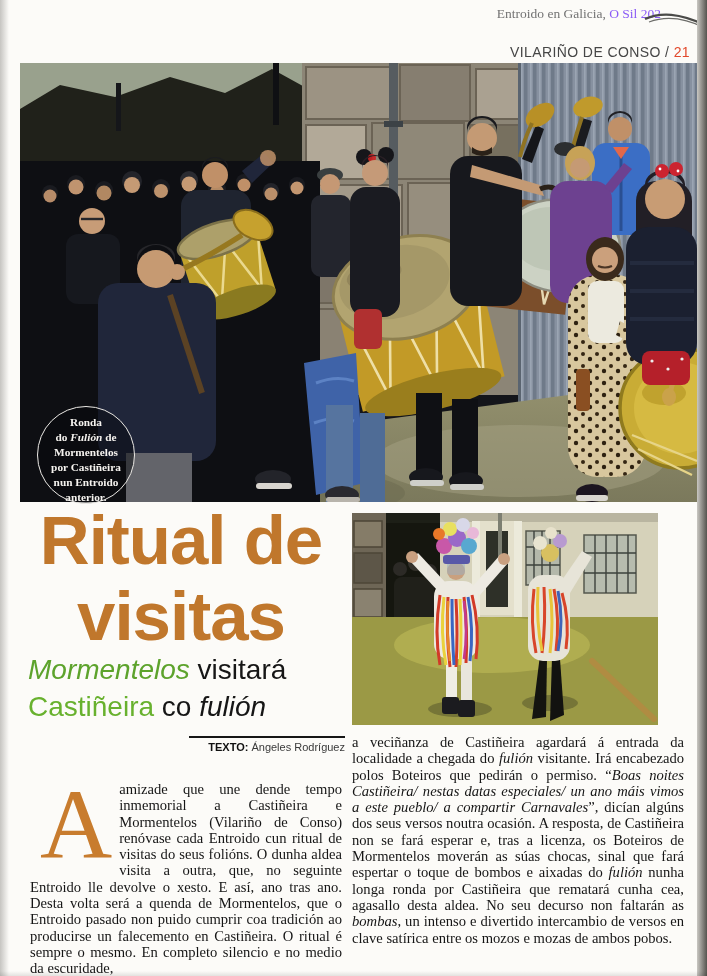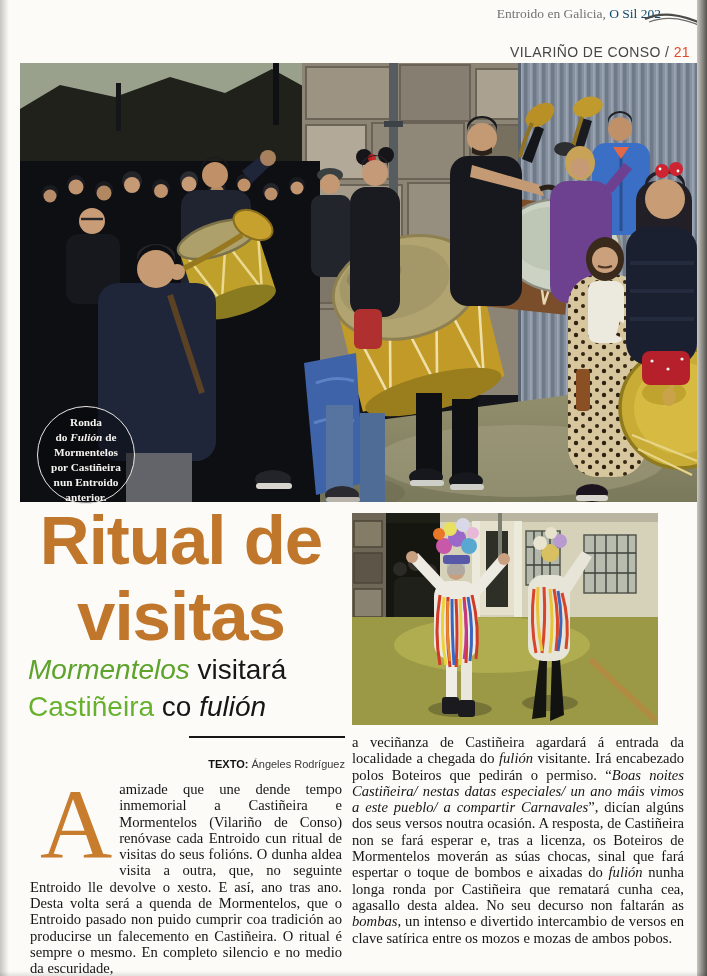--- a/index.html
+++ b/index.html
@@ -10,21 +10,21 @@
     background:linear-gradient(to right,rgba(110,108,104,.38),rgba(255,255,255,0));}
   .edge-right{position:absolute;right:0;top:0;width:10px;height:976px;
     background:linear-gradient(to right,#c9c7c2,#56544f);}
   .edge-bottom{position:absolute;left:0;bottom:0;width:707px;height:5px;
     background:linear-gradient(to bottom,rgba(0,0,0,0),rgba(0,0,0,.10));}
 
   
   .masthead{position:absolute;top:6px;right:46px;font-family:"Liberation Serif",serif;
     font-size:13.5px;white-space:nowrap;}
   .m-red{color:#737373;}
-  .m-dark{color:#0c4a6e;}
+  .m-dark{color:#8b5cf6;}
   .swoosh{position:absolute;top:9px;right:0;width:64px;height:24px;}
 
   
   .section-header{position:absolute;top:44px;right:17px;font-size:14px;color:#464646;
     letter-spacing:.4px;white-space:nowrap;text-align:center;}
   .page-num{color:#e2492c;}
 
   
   .main-photo{position:absolute;left:20px;top:63px;width:677px;height:439px;}
   .main-photo svg{display:block;}
@@ -38,21 +38,21 @@
   .headline{position:absolute;left:18px;top:503px;width:326px;text-align:center;
     color:#c0772c;font-size:69px;line-height:76px;font-weight:bold;letter-spacing:-1px;}
   .subhead{position:absolute;left:28px;top:651px;width:320px;font-size:28px;line-height:37px;
     color:#161616;}
   .green{color:#68b12e;}
   .green-it{color:#5da32c;font-style:italic;}
   .it{font-style:italic;}
 
   .byline-rule{position:absolute;left:189px;top:736px;width:156px;height:2px;background:#161616;}
   .byline{position:absolute;left:30px;top:741px;width:315px;text-align:right;
-    font-size:11px;line-height:13.5px;color:#3a3a3a;margin-top:17px;}
+    font-size:11px;line-height:13.5px;color:#3a3a3a;}
   .byline b{color:#111;}
 
   
   .body-text{font-family:"Liberation Serif",serif;font-size:14.6px;line-height:16.3px;
     color:#151515;text-align:justify;}
   .col-left-body{position:absolute;left:30px;top:781px;width:312px;}
   .col-right-body{position:absolute;left:352px;top:734px;width:332px;font-family:Liberation Serif, serif;}
   .dropcap{float:left;font-family:"Liberation Serif",serif;font-size:100px;line-height:80px;
     color:#c87c2e;margin:4px 7px 0 10px;}
 

